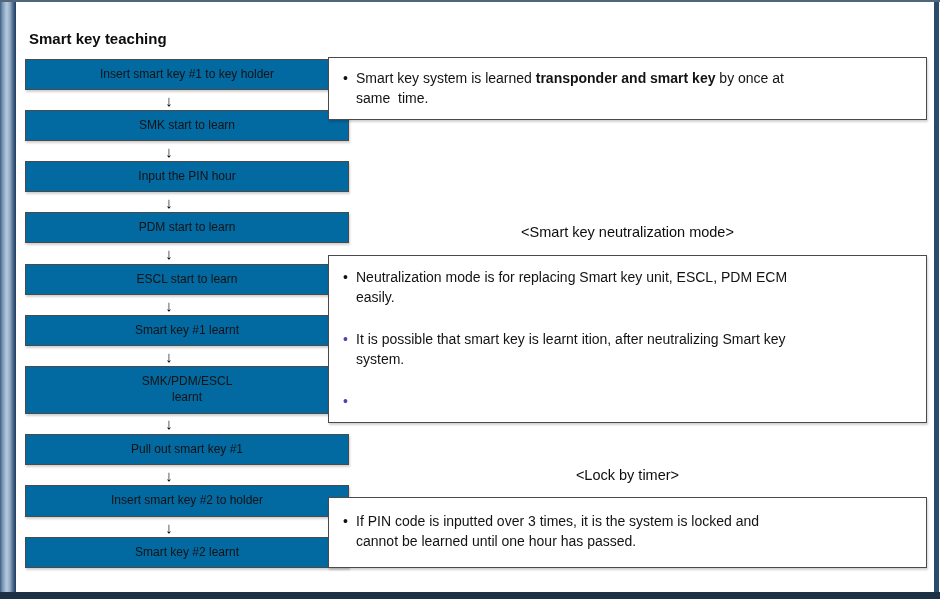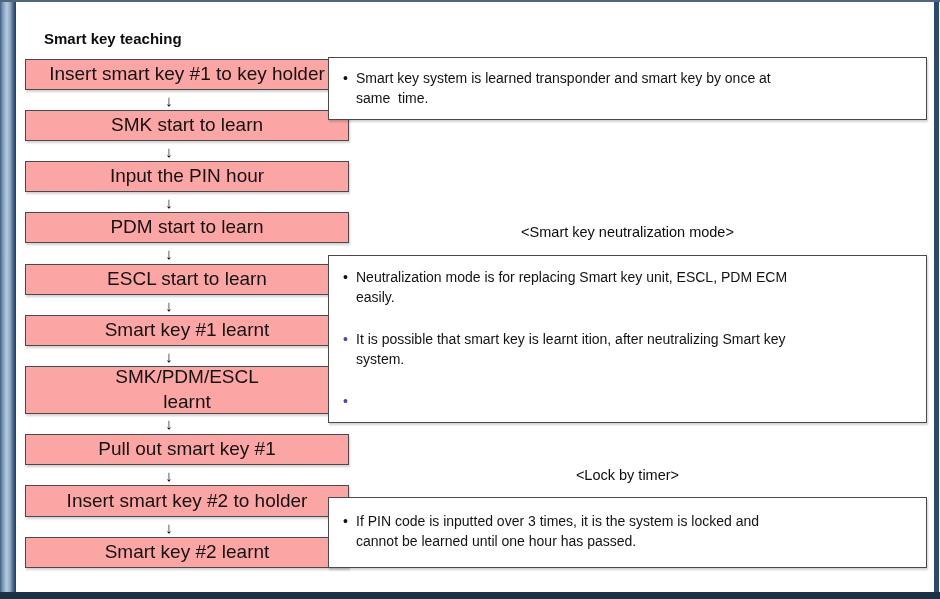--- a/index.html
+++ b/index.html
@@ -13,30 +13,30 @@
   .frame-left {
     position:absolute; left:0; top:0; width:16px; height:599px;
     background:linear-gradient(90deg,#3f5f82 0%,#7e9cba 18%,#b8cadc 42%,#93adc6 62%,#48678a 82%,#1f3c5c 100%);
   }
   .frame-right  { position:absolute; top:0; right:1px; width:5px; height:599px; background:#2c4a6b; }
   .frame-bottom { position:absolute; left:0; bottom:0; width:940px; height:7px; background:#1d3145; z-index:5; }
   .frame-top    { position:absolute; left:0; top:0; width:940px; height:2px; background:#51657c; }
 
   .title {
     position:absolute; left:29px; top:30px;
-    font-size:15px; font-weight:bold; color:#0d0d0d;margin-left:15px;
+    font-size:15px; font-weight:bold; color:#0d0d0d;
   }
 
   
   .fbox {
     position:absolute; left:25px; width:324px; box-sizing:border-box;
-    border:1.5px solid #4a4a4a; background:#fca5a5;
+    border:1.5px solid #4a4a4a; background:#0369a1;
     box-shadow:1px 2px 2px rgba(0,0,0,0.18);
     display:flex; align-items:center; justify-content:center;
-    text-align:center; font-size:19px; line-height:1.3;
+    text-align:center; font-size:12px; line-height:1.3;
     white-space:pre-line; color:#131313;
   }
   .arrow {
     position:absolute; left:25px; width:288px; height:17px;
     text-align:center; font-size:15px; line-height:17px; font-weight:bold; color:#000;
   }
 
   
   .rbox {
     position:absolute; left:328px; width:599px; box-sizing:border-box;
@@ -46,21 +46,21 @@
   }
   .rheading {
     position:absolute; left:328px; width:599px; text-align:center;
     font-size:14.5px; font-weight:normal; color:#0d0d0d;
   }
   .bullet-row { display:flex; align-items:flex-start; margin-bottom:22px; }
   .bullet-row:last-child { margin-bottom:0; }
   .bullet { flex:0 0 13px; width:13px; font-size:14px; line-height:1.42; color:#111; }
   .bullet.blue { color:#4b43b0; }
   .btext { white-space:pre-wrap; line-height:1.42; }
-  .b { font-weight:normal; }
+  .b { font-weight:bold; }
   .ition { color:#4a4ac8; }
 </style>
 </head>
 <body>
 
 <div>
 
   <div class="frame-left"></div>
   <div class="frame-right"></div>
   <div class="frame-bottom"></div>

